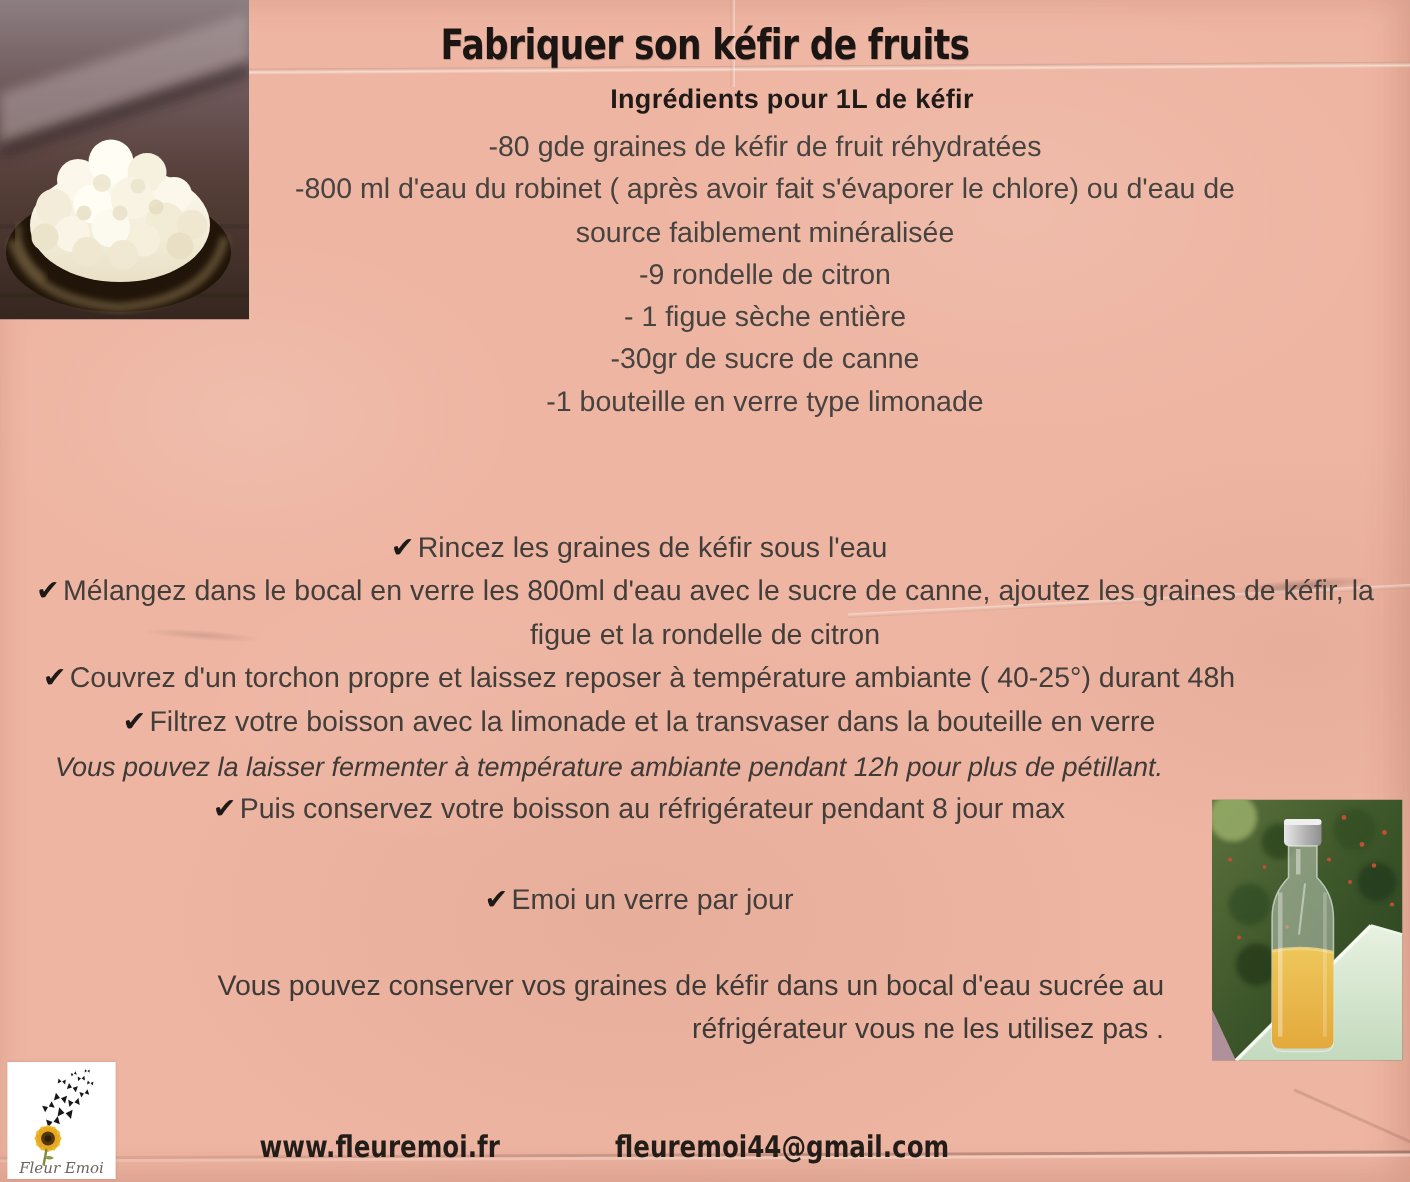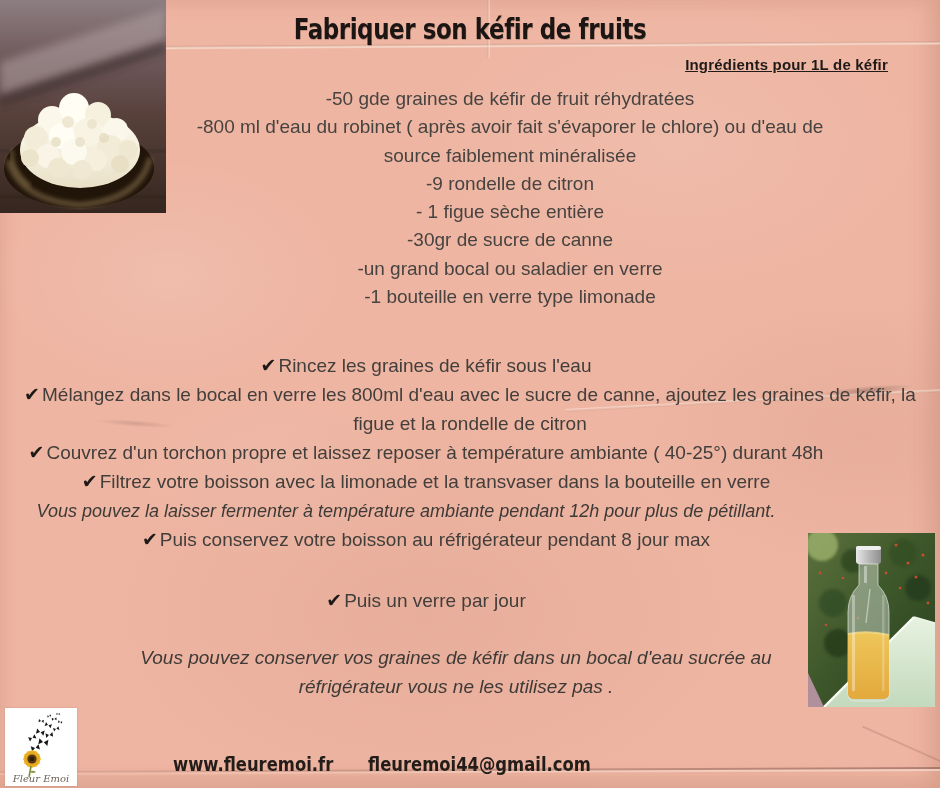--- a/index.html
+++ b/index.html
@@ -34,43 +34,43 @@
   .crease-corner{top:748px;left:858px;width:110px;height:2px;transform:rotate(24deg);
     background:rgba(100,60,50,0.18);}
   
   .title{
     position:absolute;top:13px;left:0;width:940px;text-align:center;
     font-family:"DejaVu Sans", sans-serif;font-weight:800;font-size:28px;
     letter-spacing:-0.5px;color:#1b1614;transform:scaleX(0.82);transform-origin:50% 50%;
     text-shadow:0.5px 0.8px 0 rgba(70,35,25,0.25);
   }
   .subtitle{
-    position:absolute;top:56px;left:168px;width:720px;text-align:right;
-    font-weight:bold;font-size:15px;color:#201b18;letter-spacing:0.2px;text-decoration:underline;
+    position:absolute;top:56px;left:168px;width:720px;text-align:center;
+    font-weight:bold;font-size:18px;color:#201b18;letter-spacing:0.2px;
   }
   .ingredients{
     position:absolute;top:85px;left:186px;width:648px;text-align:center;
     font-size:19px;line-height:28.3px;color:#474340;font-weight:400;
   }
   .step{position:absolute;left:0;width:852px;text-align:center;font-size:19px;
     line-height:29px;color:#423e3b;padding:0;}
   .step .check{font-family:"DejaVu Sans", sans-serif;font-weight:bold;color:#1d1916;margin-right:2px;}
   .s-rincez{top:351px;}
   .s-melangez{top:380px;left:10px;width:920px;}
   .s-couvrez{top:438px;}
   .s-filtrez{top:467px;}
   .s-note{top:497px;left:0;width:812px;font-style:italic;font-size:18px;color:#3e3a37;}
   .s-conservez{top:525px;}
   .s-buvez{top:586px;}
   .final-note{
-    position:absolute;top:644px;left:136px;width:640px;text-align:center;
-    font-style:italic;font-size:19px;line-height:28.5px;color:#3e3a37;
+    position:absolute;top:644px;left:136px;width:640px;text-align:right;
+    font-size:19px;line-height:28.5px;color:#3e3a37;
   }
   .footer{
-    position:absolute;top:752px;left:173px;display:flex;
+    position:absolute;top:752px;left:173px;display:flex;gap:42px;
     font-family:"DejaVu Sans", sans-serif;font-weight:800;font-size:20px;color:#231d1a;justify-content:flex-end;
   }
   .footer span{display:inline-block;transform:scaleX(0.82);transform-origin:0 50%;}
   
   .photo{position:absolute;display:block;}
   .photo-kefir{top:0;left:0;width:166px;height:213px;}
   .photo-bottle{top:533px;left:808px;width:127px;height:174px;}
   .logo-box{position:absolute;top:708px;left:5px;width:72px;height:78px;background:#ffffff;
     box-shadow:0 0 2px rgba(120,70,55,0.25);}
 </style>
@@ -201,36 +201,35 @@
     <rect x="44" y="62" width="3" height="96" fill="#ffffff" opacity="0.35"></rect>
     <rect x="74" y="62" width="2.5" height="96" fill="#ffffff" opacity="0.22"></rect>
     <rect x="56" y="33" width="3" height="17" fill="#ffffff" opacity="0.4"></rect>
     <path d="M62,56 L58,90" stroke="#eef3ec" stroke-width="1.4" opacity="0.5"></path>
   </svg>
 
   <div class="title">Fabriquer son kéfir de fruits</div>
   <div class="subtitle">Ingrédients pour 1L de kéfir</div>
 
   <div class="ingredients">
-    <div>-50 gde graines de kéfir de fruit réhydratées</div>
+    <div>-80 gde graines de kéfir de fruit réhydratées</div>
     <div>-800 ml d'eau du robinet ( après avoir fait s'évaporer le chlore) ou d'eau de source faiblement minéralisée</div>
     <div>-9 rondelle de citron</div>
     <div>- 1 figue sèche entière</div>
     <div>-30gr de sucre de canne</div>
-    <div>-un grand bocal ou saladier en verre</div>
     <div>-1 bouteille en verre type limonade</div>
   </div>
 
   <div class="step s-rincez"><span class="check">✔</span><span>Rincez les graines de kéfir sous l'eau</span></div>
   <div class="step s-melangez"><span class="check">✔</span><span>Mélangez dans le bocal en verre les 800ml d'eau avec le sucre de canne, ajoutez les graines de kéfir, la figue et la rondelle de citron</span></div>
   <div class="step s-couvrez"><span class="check">✔</span><span>Couvrez d'un torchon propre et laissez reposer à température ambiante ( 40-25°) durant 48h</span></div>
   <div class="step s-filtrez"><span class="check">✔</span><span>Filtrez votre boisson avec la limonade et la transvaser dans la bouteille en verre</span></div>
   <div class="step s-note"><span>Vous pouvez la laisser fermenter à température ambiante pendant  12h pour plus de pétillant.</span></div>
   <div class="step s-conservez"><span class="check">✔</span><span>Puis conservez votre boisson au réfrigérateur pendant 8 jour max</span></div>
-  <div class="step s-buvez"><span class="check">✔</span><span>Puis un verre par jour</span></div>
+  <div class="step s-buvez"><span class="check">✔</span><span>Emoi un verre par jour</span></div>
 
   <div class="final-note">Vous pouvez conserver vos graines de kéfir dans un bocal d'eau sucrée au réfrigérateur vous ne les utilisez pas .</div>
 
   <div class="logo-box">
     <svg width="72" height="78" viewBox="0 0 72 78" xmlns="http://www.w3.org/2000/svg">
       <defs>
         <g id="bf">
           <polygon points="0,0 -3.2,-2.4 -3.2,2.4" fill="#171717"></polygon>
           <polygon points="0.6,0 3.8,-2.4 3.8,2.4" fill="#171717"></polygon>
         </g>

